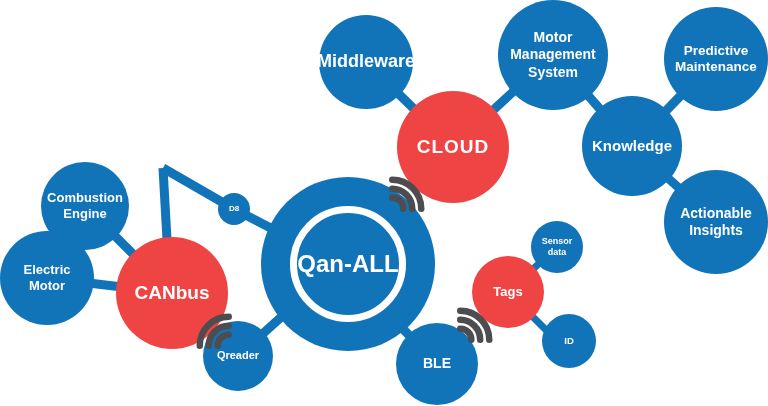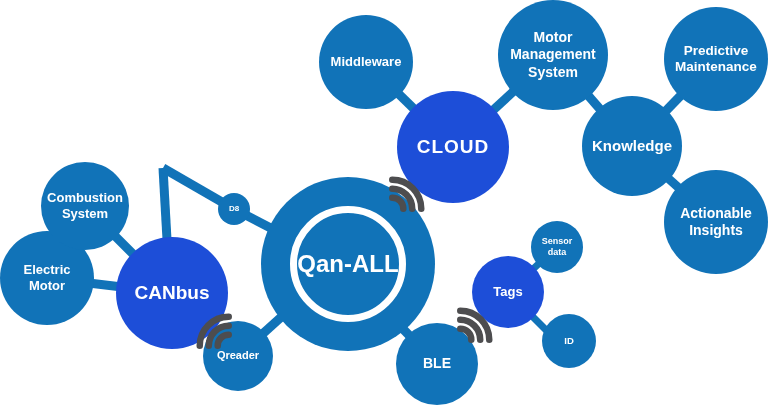--- a/index.html
+++ b/index.html
@@ -2,35 +2,35 @@
 <html><head>
 <meta charset="utf-8">
 <style>
   html,body{margin:0;padding:0;background:#ffffff;}
   body{width:768px;height:406px;overflow:hidden;}
   .diagram{position:relative;width:768px;height:406px;font-family:"Liberation Sans",sans-serif;}
   svg.connectors{position:absolute;left:0;top:0;width:768px;height:406px;z-index:1;overflow:visible;}
   .node{position:absolute;border-radius:50%;display:flex;align-items:center;justify-content:center;
         text-align:center;color:#fff;font-weight:700;z-index:3;box-sizing:border-box;line-height:1.22;}
   .node.blue{background:#1173B8;}
-  .node.orange{background:#1d4ed8;}
+  .node.orange{background:#ef4444;}
   .ring{position:absolute;width:102px;height:102px;border:7px solid #ffffff;border-radius:50%;
         left:50%;top:50%;transform:translate(-50%,-50%);}
   .qan-label{position:relative;white-space:nowrap;}
   .wifi{position:absolute;width:44px;height:44px;z-index:4;overflow:visible;}
 
   
   .n-electric-motor{left:0px;top:231px;width:94px;height:94px;font-size:13px;padding:0 9px;}
   .n-combustion-engine{left:41px;top:162px;width:88px;height:88px;font-size:13px;padding:0 5px;}
   .n-tachograph{left:116px;top:121px;width:94px;height:94px;font-size:13.5px;padding:0 6px;}
   .n-canbus{left:116px;top:237px;width:112px;height:112px;font-size:19px;}
   .n-d8{left:218px;top:193px;width:32px;height:32px;font-size:8px;}
   .n-qreader{left:203px;top:321px;width:70px;height:70px;font-size:11px;}
   .n-qan-all{left:261px;top:177px;width:174px;height:174px;font-size:24px;}
-  .n-middleware{left:319px;top:15px;width:94px;height:94px;font-size:13px;}
+  .n-middleware{left:319px;top:15px;width:94px;height:94px;font-size:18px;}
   .n-cloud{left:397px;top:91px;width:112px;height:112px;font-size:19px;letter-spacing:1px;}
   .n-fleet{left:498px;top:0px;width:110px;height:110px;font-size:14px;padding:0 8px;}
   .n-predictive{left:664px;top:7px;width:104px;height:104px;font-size:13.5px;padding:0 6px;}
   .n-knowledge{left:582px;top:96px;width:100px;height:100px;font-size:15px;}
   .n-actionable{left:664px;top:170px;width:104px;height:104px;font-size:14px;padding:0 10px;}
   .n-ble{left:396px;top:323px;width:82px;height:82px;font-size:14px;}
   .n-tags{left:472px;top:256px;width:72px;height:72px;font-size:13px;}
   .n-sensor-data{left:531px;top:221px;width:52px;height:52px;font-size:9px;padding:0 4px;}
   .n-id{left:542px;top:314px;width:54px;height:54px;font-size:9.5px;}
 
@@ -62,21 +62,21 @@
     <g stroke="#1173B8" stroke-width="7" fill="none">
       <line x1="508" y1="292" x2="557" y2="247"></line>
       <line x1="508" y1="292" x2="557" y2="341"></line>
     </g>
   </svg>
 
   <div class="node blue n-electric-motor">
     <span>Electric Motor</span>
   </div>
   <div class="node blue n-combustion-engine">
-    <span>Combustion System</span>
+    <span>Combustion Engine</span>
   </div>
   <div class="node orange n-canbus">
     <span>CANbus</span>
   </div>
   <div class="node blue n-d8">
     <span>D8</span>
   </div>
   <div class="node blue n-qreader">
     <span>Qreader</span>
   </div>

